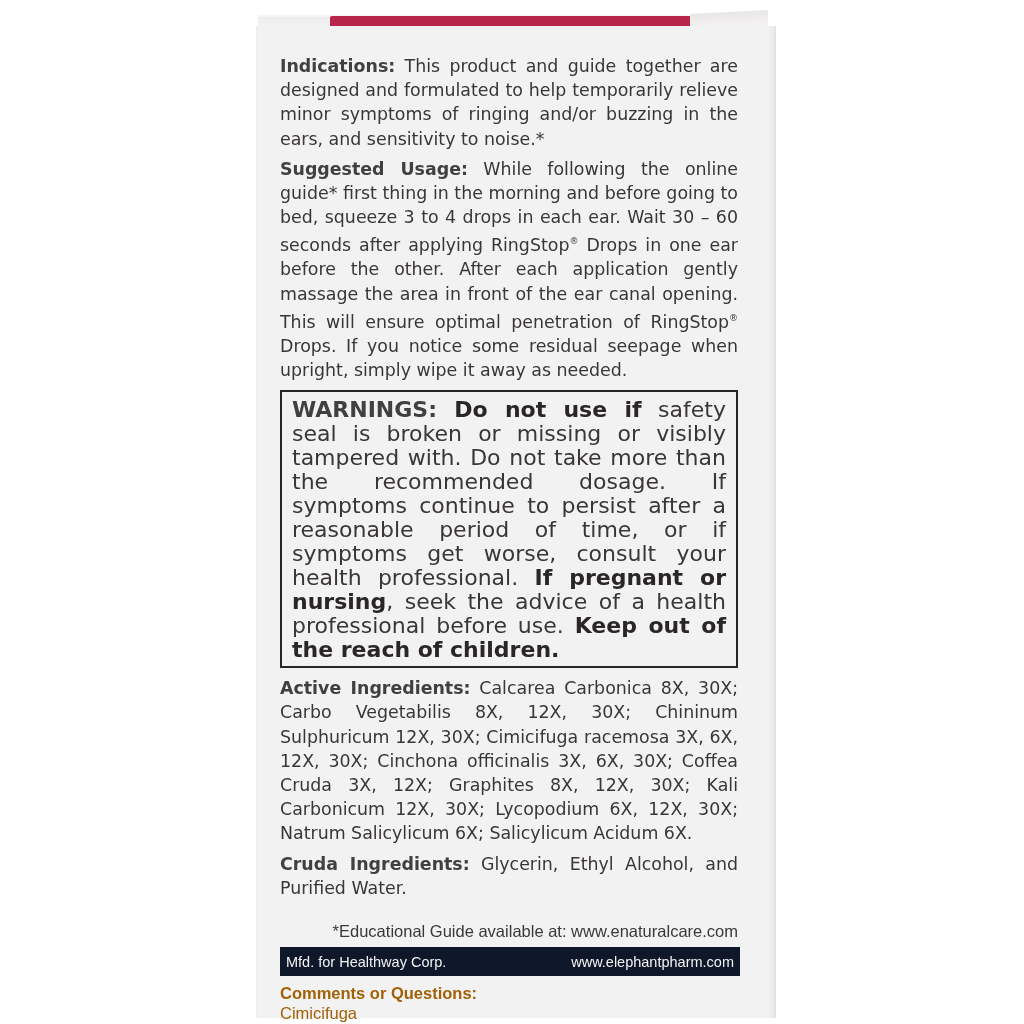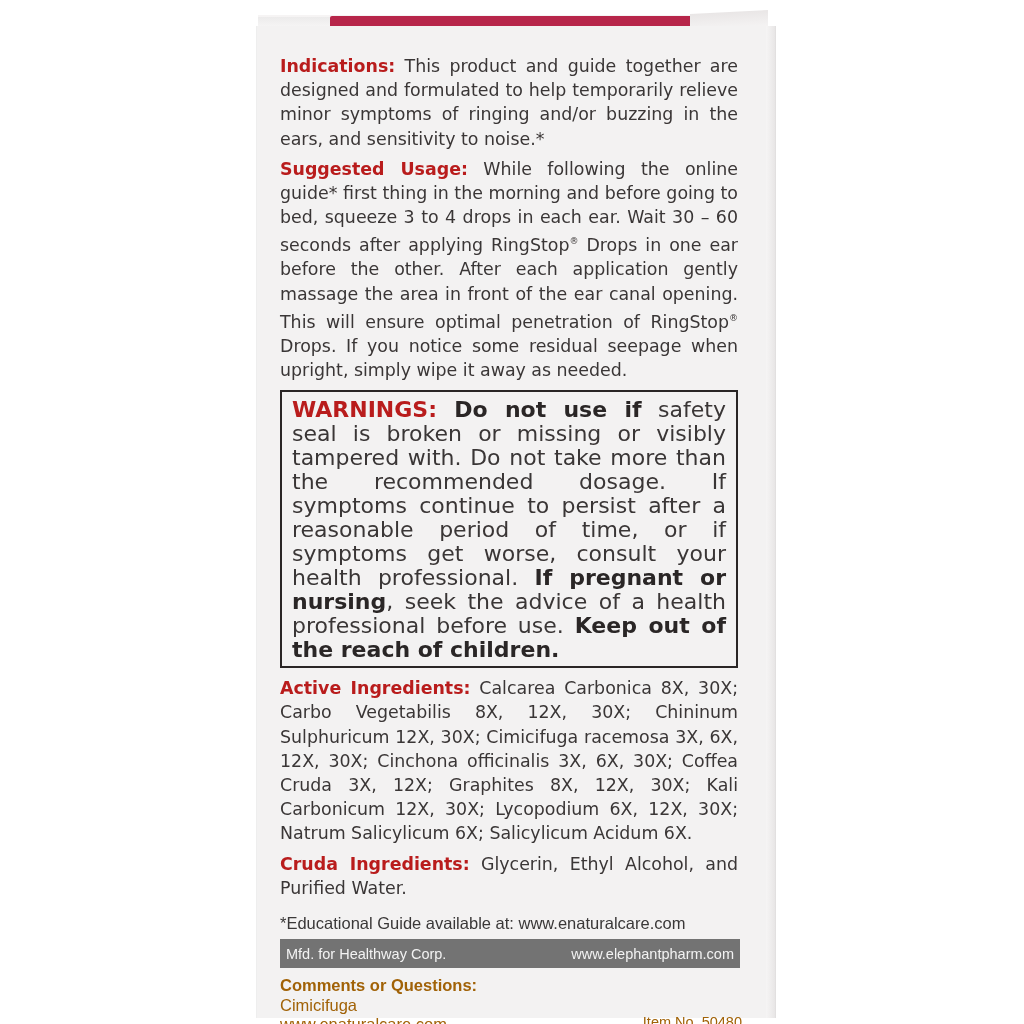--- a/index.html
+++ b/index.html
@@ -5,26 +5,26 @@
   html, body { margin:0; padding:0; }
   body { width:1024px; height:1024px; background:#ffffff; position:relative; overflow:hidden; font-family:"DejaVu Sans", sans-serif; }
   .box { position:absolute; left:257px; top:26px; width:518px; height:992px; background:#f3f2f2; box-shadow: 1px 0 0 #e2e0e0, -1px 0 0 #eeeeee; }
   .box-right-edge { position:absolute; left:766px; top:26px; width:9px; height:992px; background:linear-gradient(to right,#f6f5f5,#e8e6e6); }
   .top-flap { position:absolute; left:258px; top:15px; width:508px; height:16px; background:#f6f4f4; }
   .red-band { position:absolute; left:330px; top:16px; width:362px; height:16px; background:#b7264a; border-radius:2px 2px 0 0; }
   .flap-left { position:absolute; left:258px; top:17px; width:74px; height:12px; background:linear-gradient(#ecebeb,#f8f7f7); }
   .flap-right { position:absolute; left:690px; top:12px; width:78px; height:20px; background:linear-gradient(#e9e6e6,#f7f6f6); transform:skewY(-3deg); }
   .content { position:absolute; left:280px; top:54px; width:458px; color:#3a3636; }
   p.para { margin:0 0 6px 0; font-size:17.4px; line-height:24.2px; text-align:justify; text-align-last:left; }
-  .lbl { color:#b91c1c; font-weight:bold; }
+  .lbl { color:#404040; font-weight:bold; }
   .warn { border:2px solid #2a2626; padding:6px 10px 4px 10px; margin:8px 0 8px 0; }
   .warn p { margin:0; font-size:22px; line-height:24px; text-align:justify; }
   .b { font-weight:bold; color:#2a2626; }
-  .footnote { font-family:"Liberation Sans", sans-serif; font-size:16.5px; color:#3a3838; margin:14px 0 6px 0; text-align:left; }
-  .mfd { background:#737373; color:#f3f3f3; font-family:"Liberation Sans", sans-serif; font-size:14.5px; height:29px; display:flex; align-items:center; justify-content:space-between; padding:0 6px 0 6px; margin-right:-2px; }
+  .footnote { font-family:"Liberation Sans", sans-serif; font-size:16.5px; color:#3a3838; margin:22px 0 6px 0; text-align:right; }
+  .mfd { background:#0f172a; color:#f3f3f3; font-family:"Liberation Sans", sans-serif; font-size:14.5px; height:29px; display:flex; align-items:center; justify-content:space-between; padding:0 6px 0 6px; margin-right:-2px; }
   .contact { font-family:Liberation Sans, sans-serif; font-size:16.5px; line-height:19.6px; color:#a16207; margin-top:8px; position:relative; }
   .contact .h { font-weight:bold; }
   .item-no { position:absolute; right:-4px; bottom:2px; font-size:14.5px; }
   sup { font-size:9px; }
 </style>
 </head>
 <body>
 
 <div class="top-flap"></div>
 <div class="flap-left"></div>

